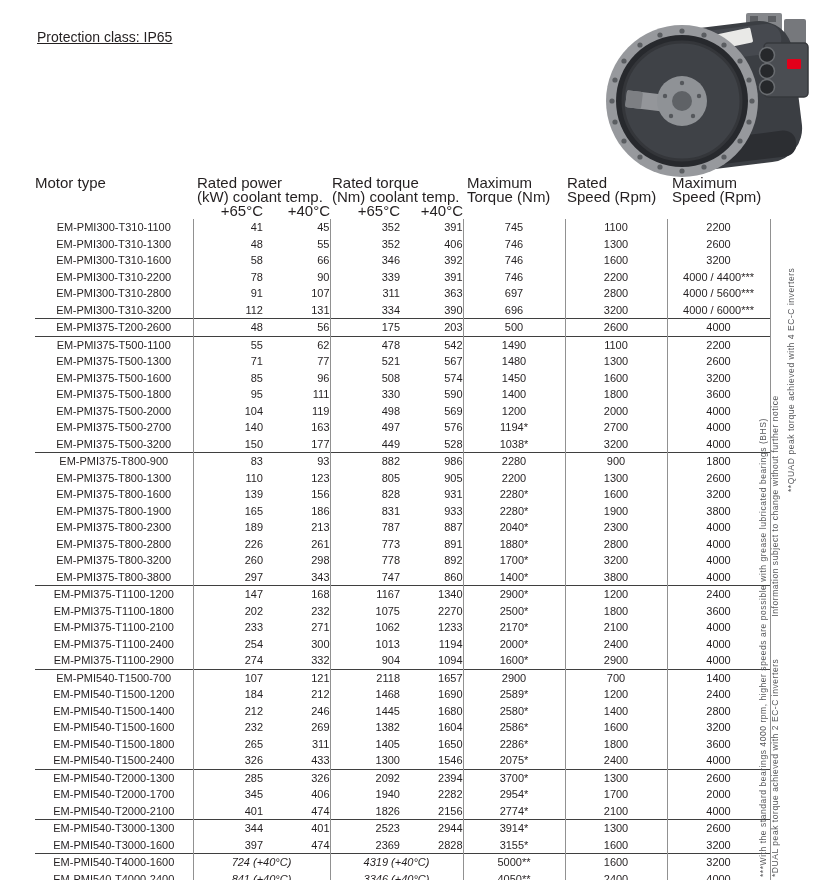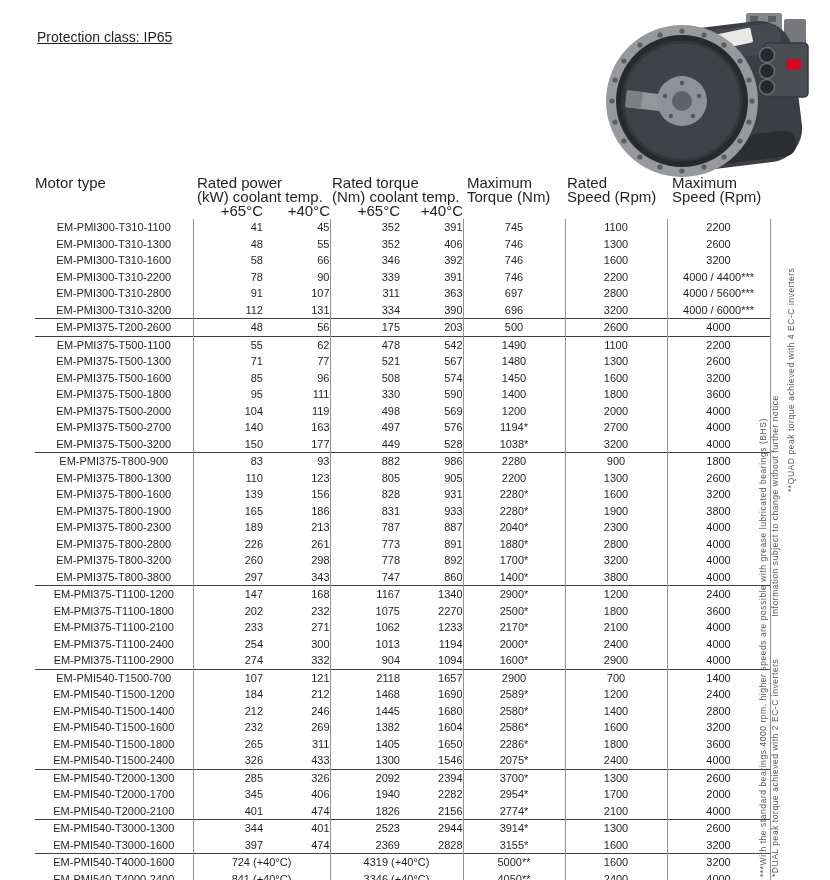--- a/index.html
+++ b/index.html
@@ -20,21 +20,21 @@
   table.spec { border-collapse:collapse; table-layout:fixed; width:735px; font-size:11px; color:#231f20; }
   table.spec th { font-weight:normal; font-size:15px; text-align:left; padding:0 0 0 4px; line-height:14px; height:14px; vertical-align:top; white-space:nowrap; }
   table.spec th.h-temp { text-align:right; padding:0; height:15px; }
   table.spec td { height:16.5px; line-height:16.5px; padding:0; white-space:nowrap; overflow:visible; }
   td.c-name { text-align:center; }
   td.c-p65 { text-align:right; padding-right:30px; }
   td.c-p40 { text-align:right; padding-right:32px; }
   td.c-t65 { text-align:right; padding-right:22px;margin-top:28px; }
   td.c-t40 { text-align:right; padding-right:20px; }
   td.c-mid { text-align:center; }
-  td.span2 { text-align:center; padding-right:0; }
+  td.span2 { text-align:center; padding-right:0;font-style:italic; }
   .bl { border-left:1px solid #919191; }
   .br { border-right:1px solid #919191; }
   tr.group-start td { border-top:1.5px solid #3f3f3f; }
   tbody tr:last-child td { border-bottom:1.5px solid #3f3f3f; }
 
   
   .fn { position:absolute; white-space:nowrap; font-size:8.5px; letter-spacing:0.55px; color:#56575a;
         height:11px; line-height:11px; transform-origin:0 100%; transform:rotate(-90deg); }
   #fn-bearings { left:769px; top:866px; }
   #fn-dual-info { left:781px; top:866px; }

